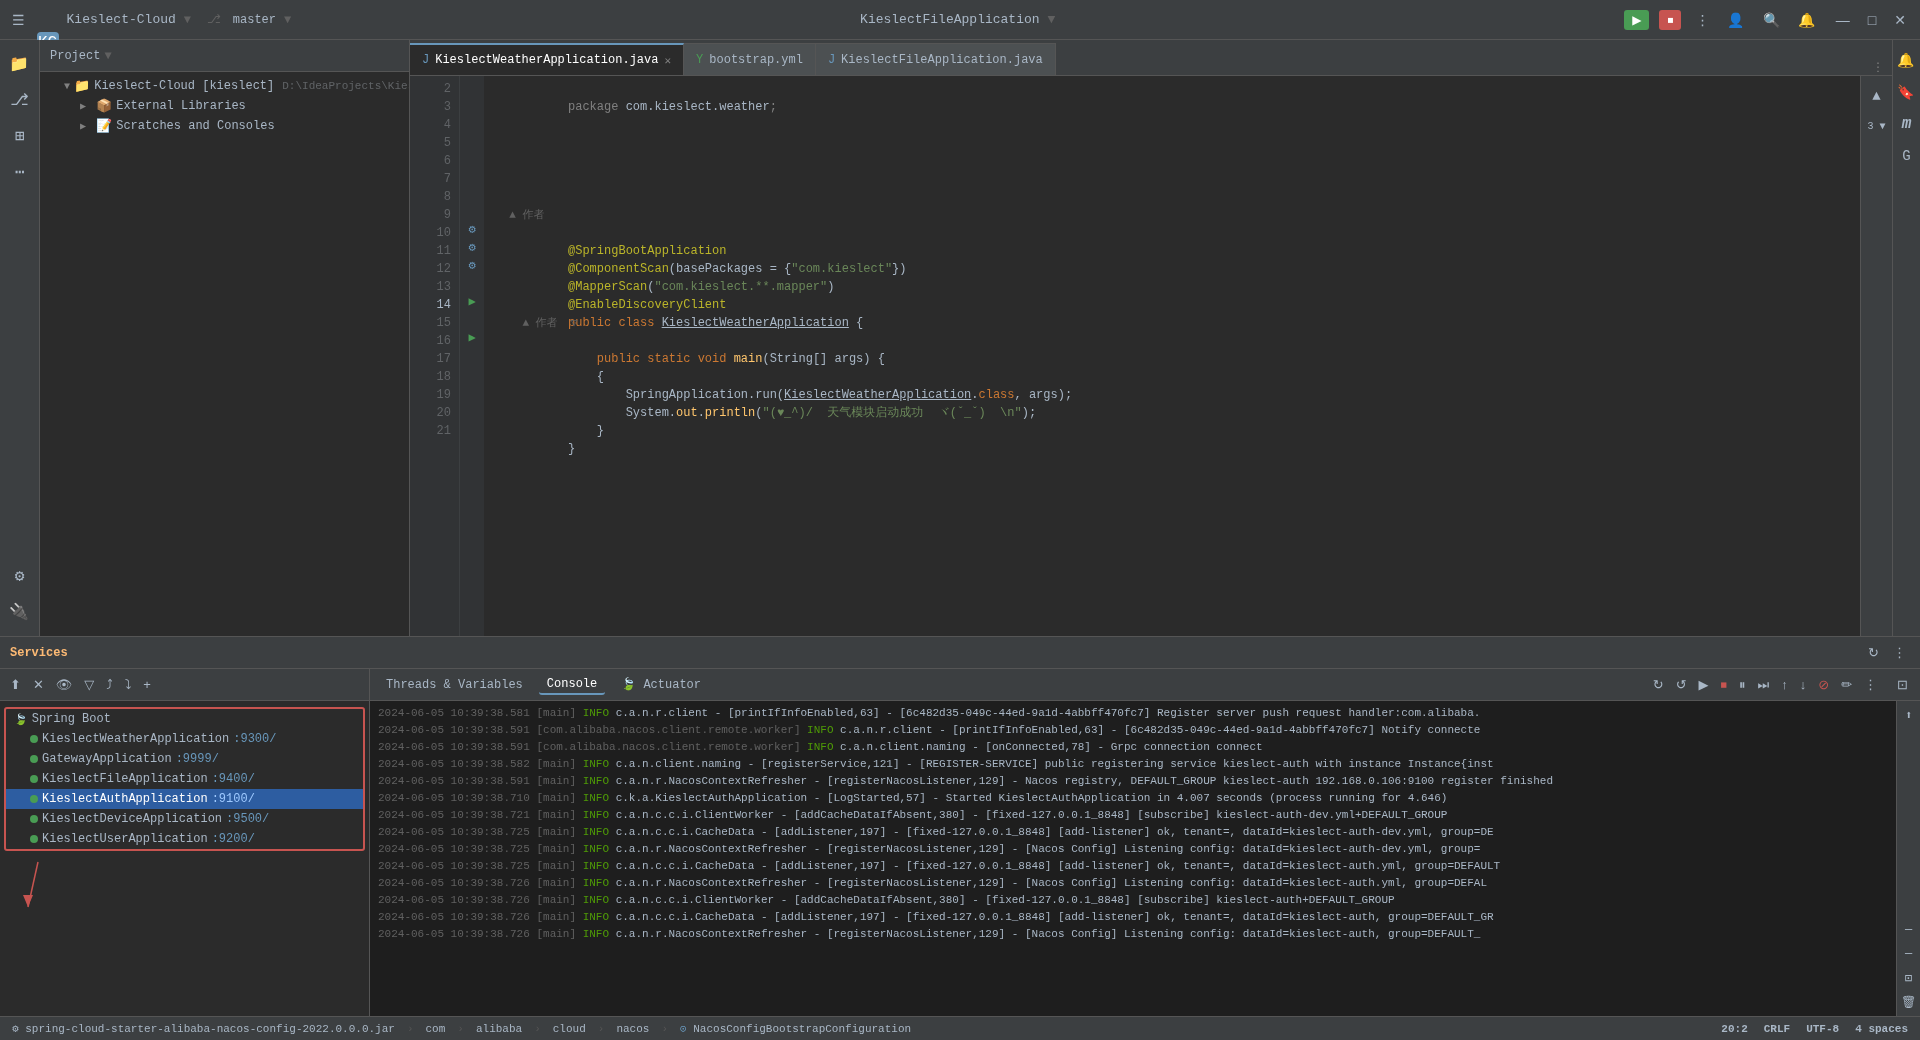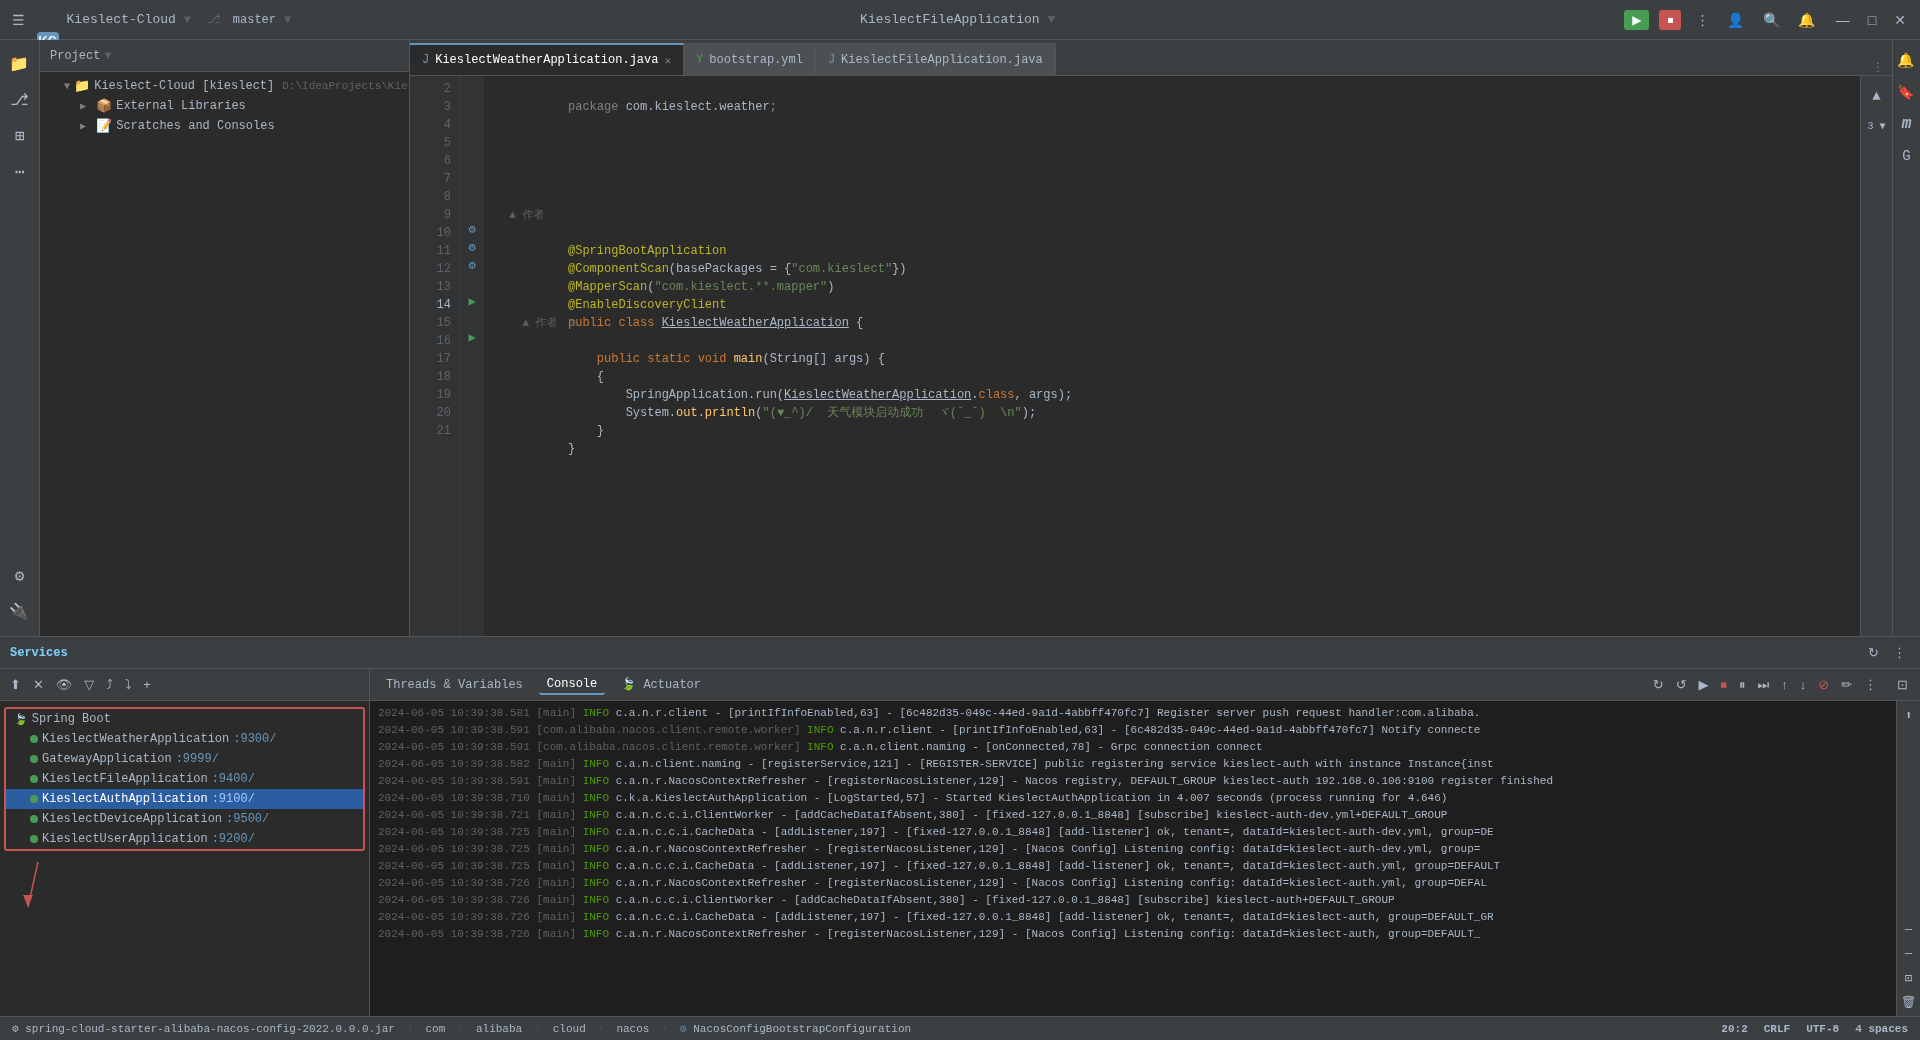--- a/index.html
+++ b/index.html
@@ -309,21 +309,21 @@
       height: 32px;
       background: #3c3f41;
       display: flex;
       align-items: center;
       padding: 0 10px;
       border-bottom: 1px solid #555;
       gap: 6px;
     }
     .services-title {
       font-size: 12px;
-      color: #7dd3fc;
+      color: #fdba74;
       font-weight: bold;
       flex: 1;
     }
     .services-toolbar {
       height: 32px;
       background: #3c3f41;
       display: flex;
       align-items: center;
       padding: 0 6px;
       border-bottom: 1px solid #555;

